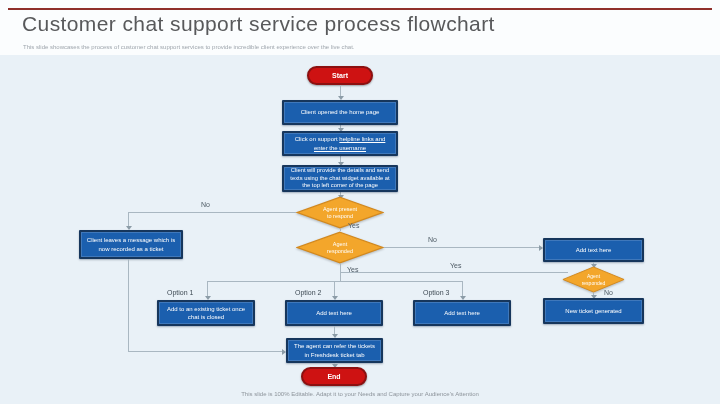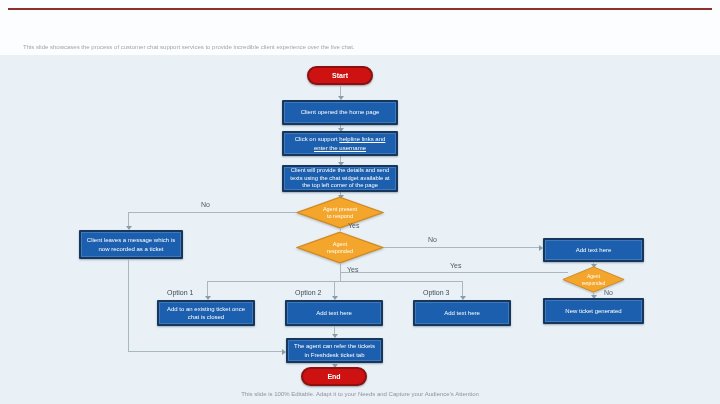--- a/index.html
+++ b/index.html
@@ -59,20 +59,21 @@
   .lbl{position:absolute;font-size:7px;color:#4d5a64;}
   .lbl.opt{color:#3e4a54;}
 </style>
 </head>
 <body>
 
 <div class="slide">
   <div class="chart-bg"></div>
   <div class="topline"></div>
 
+  <div class="title">Customer chat support service process flowchart</div>
   <div class="subtitle">This slide showcases the process of customer chat support services to provide incredible client experience over the live chat.</div>
 
   <div class="term" style="left:307px;top:66px;width:66px;height:19px;">
     <span>Start</span>
   </div>
 
   <div class="conn v ad" style="left:340px;top:85px;height:11px;"></div>
   <div class="conn v ad" style="left:340px;top:125px;height:3px;"></div>
   <div class="conn v ad" style="left:340px;top:156px;height:6px;"></div>
   <div class="conn v ad" style="left:340px;top:192px;height:3px;"></div>

